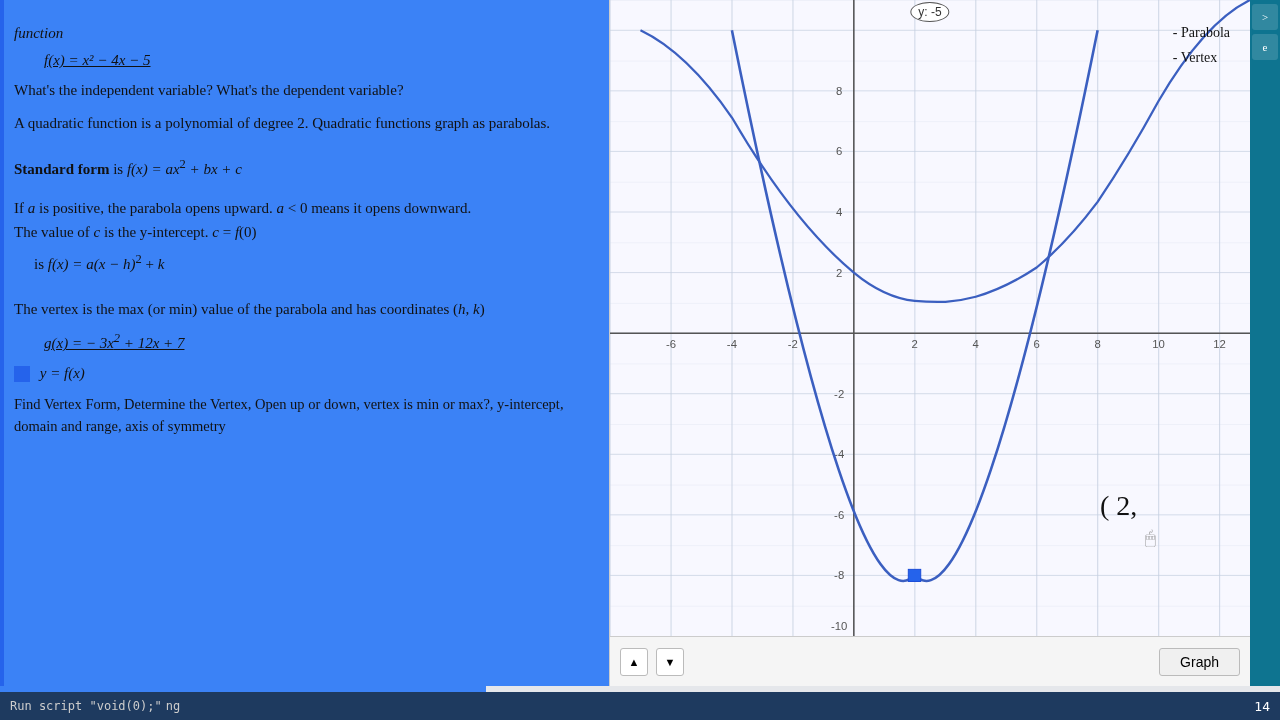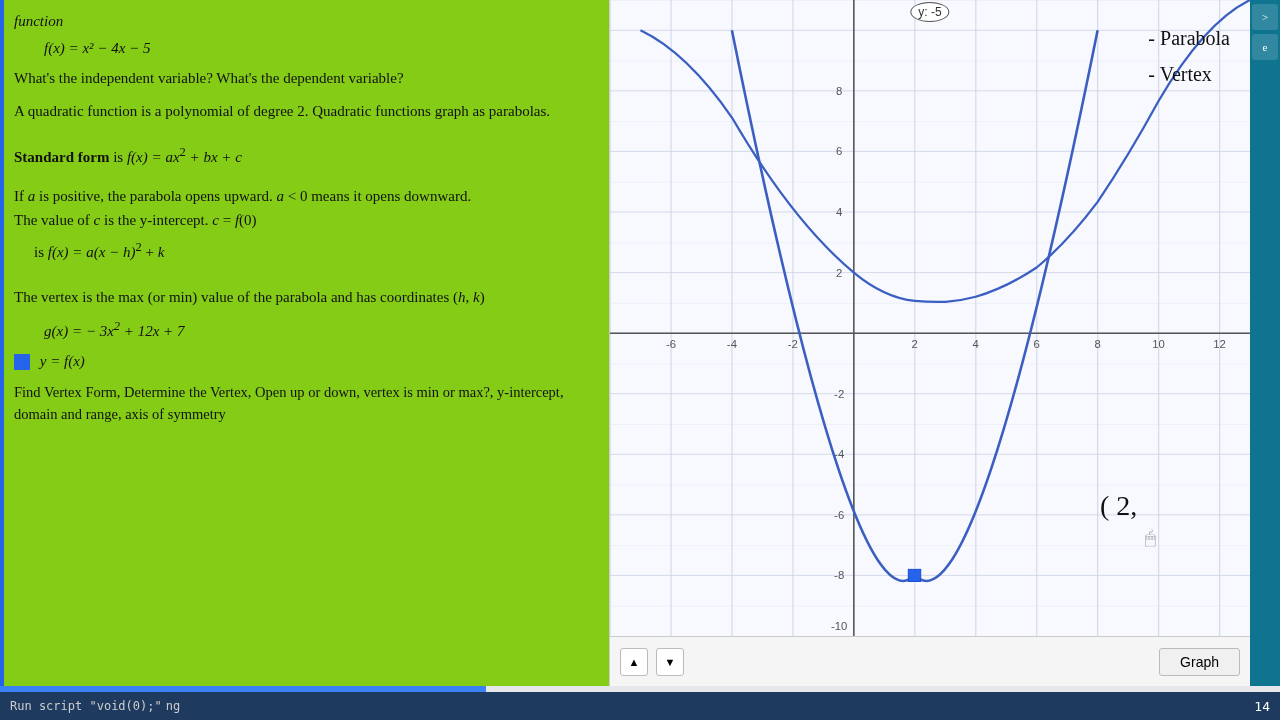--- a/index.html
+++ b/index.html
@@ -16,22 +16,22 @@
     .main-area {
       display: flex;
       flex: 1;
       overflow: hidden;
     }
 
     
     .left-panel {
       width: 610px;
       min-width: 610px;
-      background: #84cc16;
-      padding: 10px 20px 10px 14px;
+      background: #3b82f6;
+      padding: 22px 20px 10px 14px;
       overflow: hidden;
       font-size: 15px;
       line-height: 1.55;
       border-right: 1px solid #ccc;
       position: relative;
     }
 
     .left-panel .blue-bar {
       position: absolute;
       left: 0;
@@ -42,20 +42,21 @@
     }
 
     .left-panel p {
       margin-bottom: 6px;
       color: #111;
     }
 
     .left-panel .math-line {
       margin: 4px 0 6px 30px;
       font-style: italic;
+      text-decoration: underline;
     }
 
     .standard-form-line {
       margin: 4px 0 6px 0;
     }
 
     .vertex-form-line {
       margin: 4px 0 6px 20px;
     }
 
@@ -192,21 +193,21 @@
       font-family: Arial, sans-serif;
       color: #333;
     }
 
     
     .handwritten-notes {
       position: absolute;
       top: 20px;
       right: 20px;
       font-family: 'Segoe Script', 'Comic Sans MS', cursive;
-      font-size: 20px;
+      font-size: 14px;
       color: #111;
       line-height: 1.8;
     }
 
     
     .cursor-annotation {
       position: absolute;
       font-family: 'Segoe Script', 'Comic Sans MS', cursive;
       font-size: 26px;
       color: #111;

